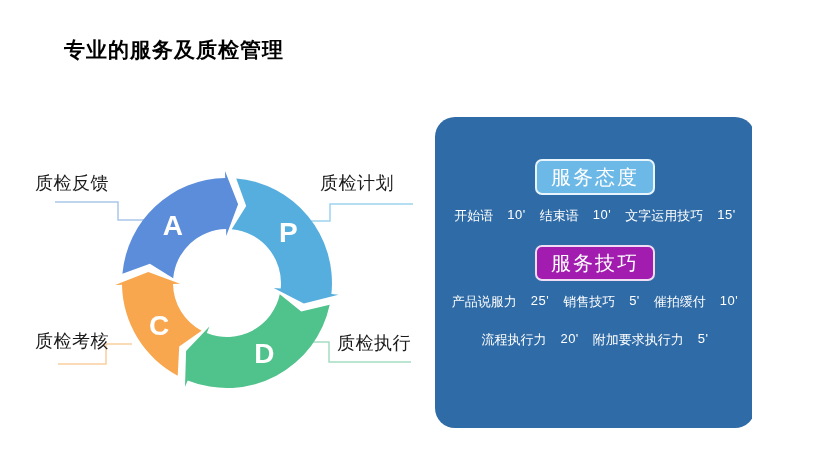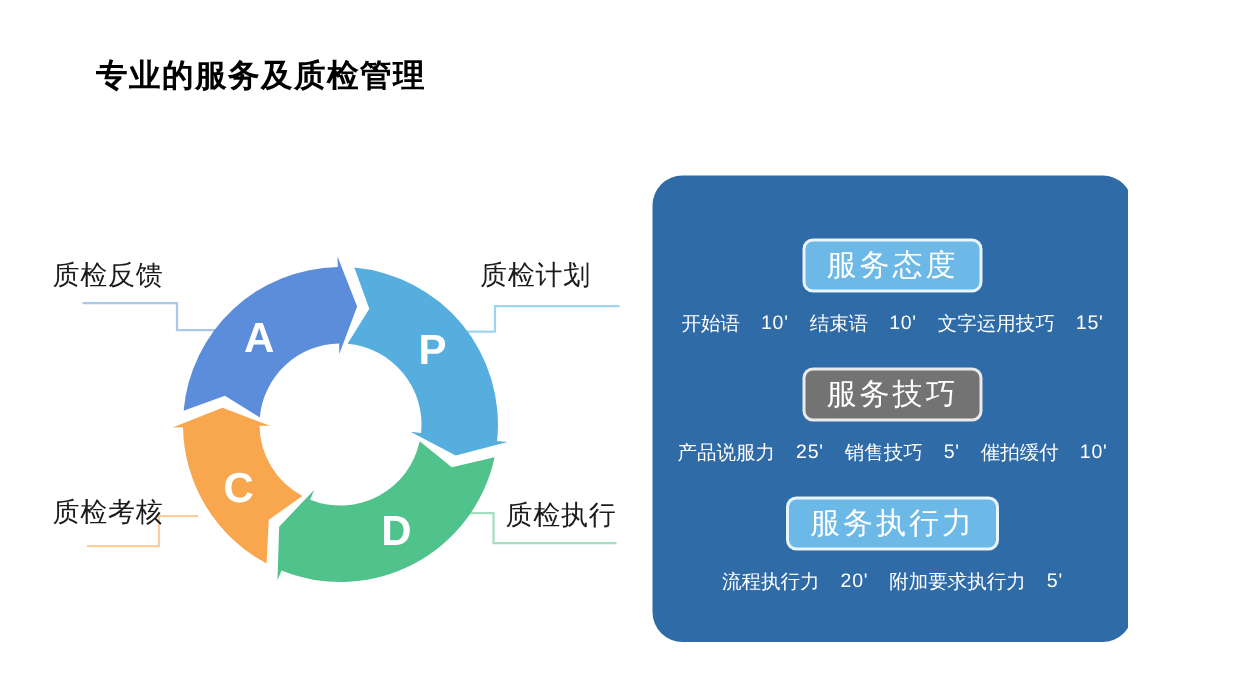--- a/index.html
+++ b/index.html
@@ -53,36 +53,35 @@
         </span>
         <span class="stat-item">
           <span class="stat-name">结束语</span>
           <span class="stat-value">10'</span>
         </span>
         <span class="stat-item">
           <span class="stat-name">文字运用技巧</span>
           <span class="stat-value">15'</span>
         </span>
       </div>
-      <div class="badge" style="background: #737373;">服务技巧</div>
+      <div class="badge" style="background: #a21caf;">服务技巧</div>
       <div class="stat-line">
         <span class="stat-item">
           <span class="stat-name">产品说服力</span>
           <span class="stat-value">25'</span>
         </span>
         <span class="stat-item">
           <span class="stat-name">销售技巧</span>
           <span class="stat-value">5'</span>
         </span>
         <span class="stat-item">
           <span class="stat-name">催拍缓付</span>
           <span class="stat-value">10'</span>
         </span>
       </div>
-      <div class="badge" style="background: rgb(108, 185, 231);">服务执行力</div>
       <div class="stat-line">
         <span class="stat-item">
           <span class="stat-name">流程执行力</span>
           <span class="stat-value">20'</span>
         </span>
         <span class="stat-item">
           <span class="stat-name">附加要求执行力</span>
           <span class="stat-value">5'</span>
         </span>
       </div>

